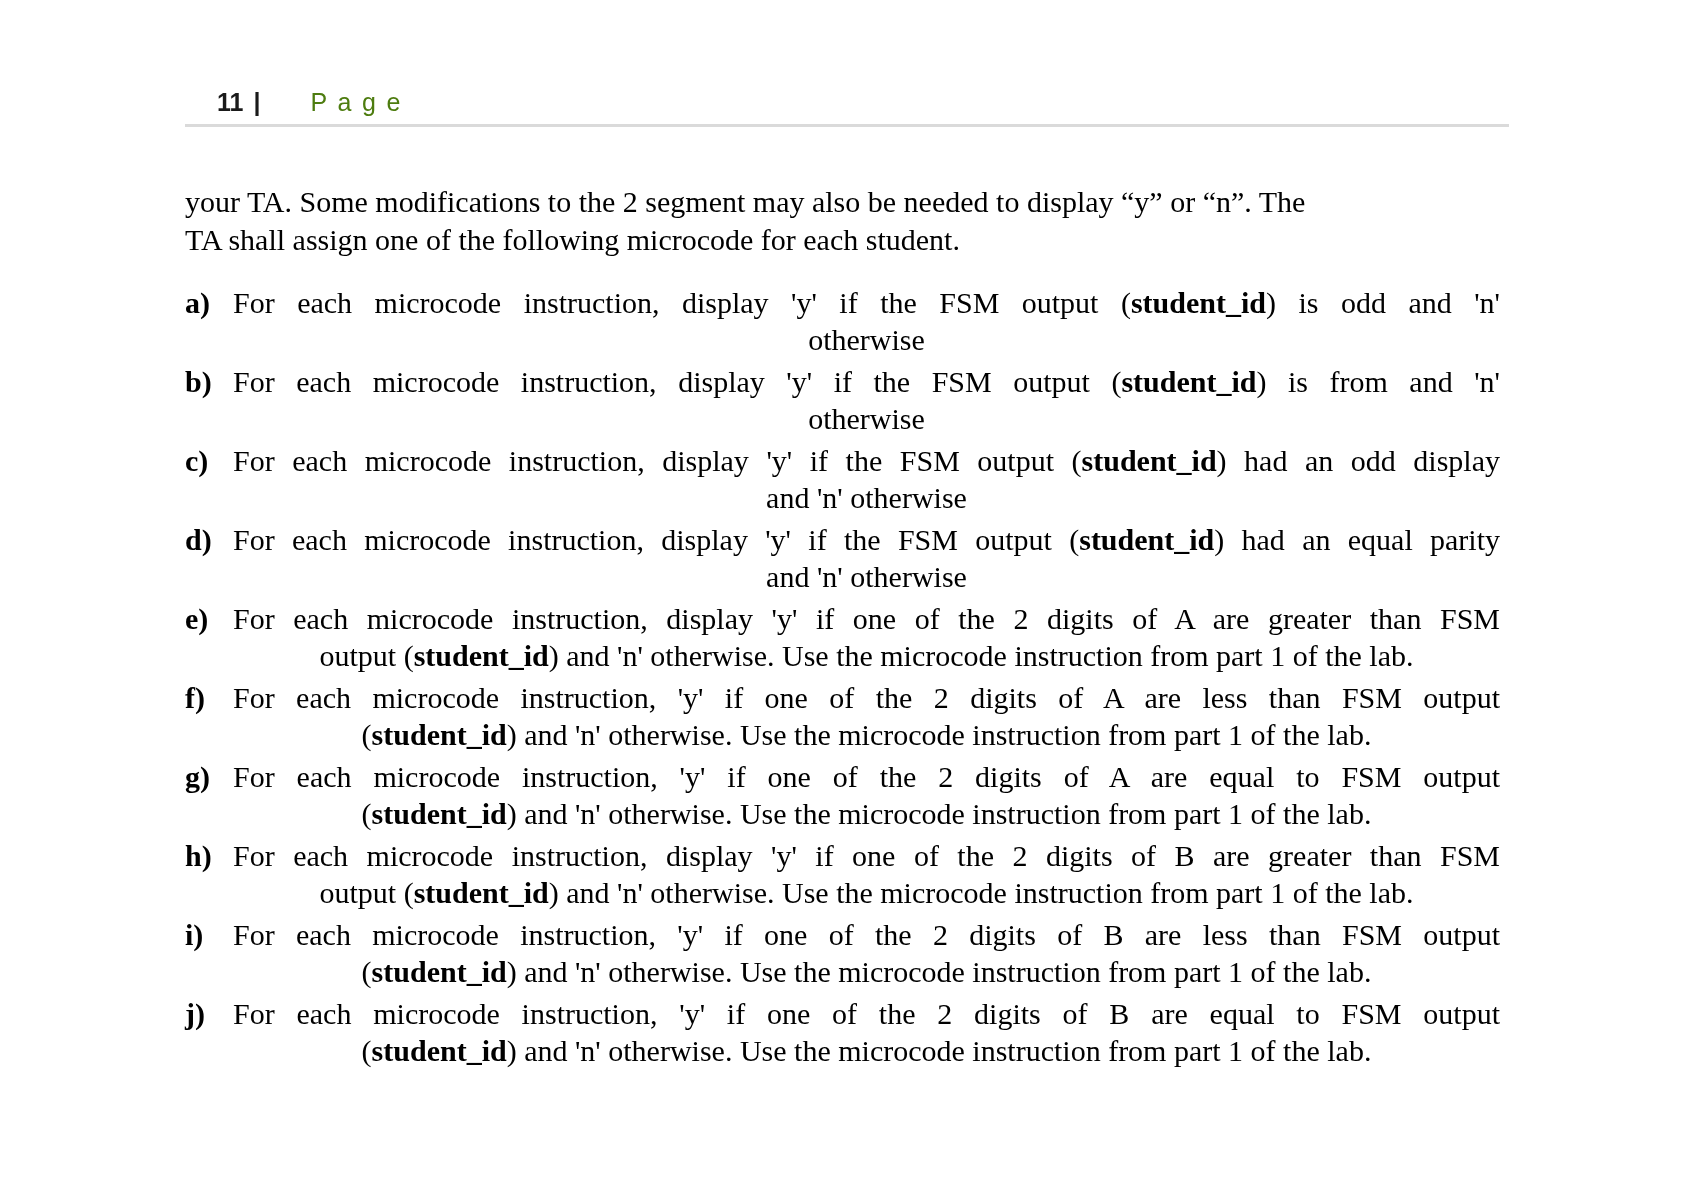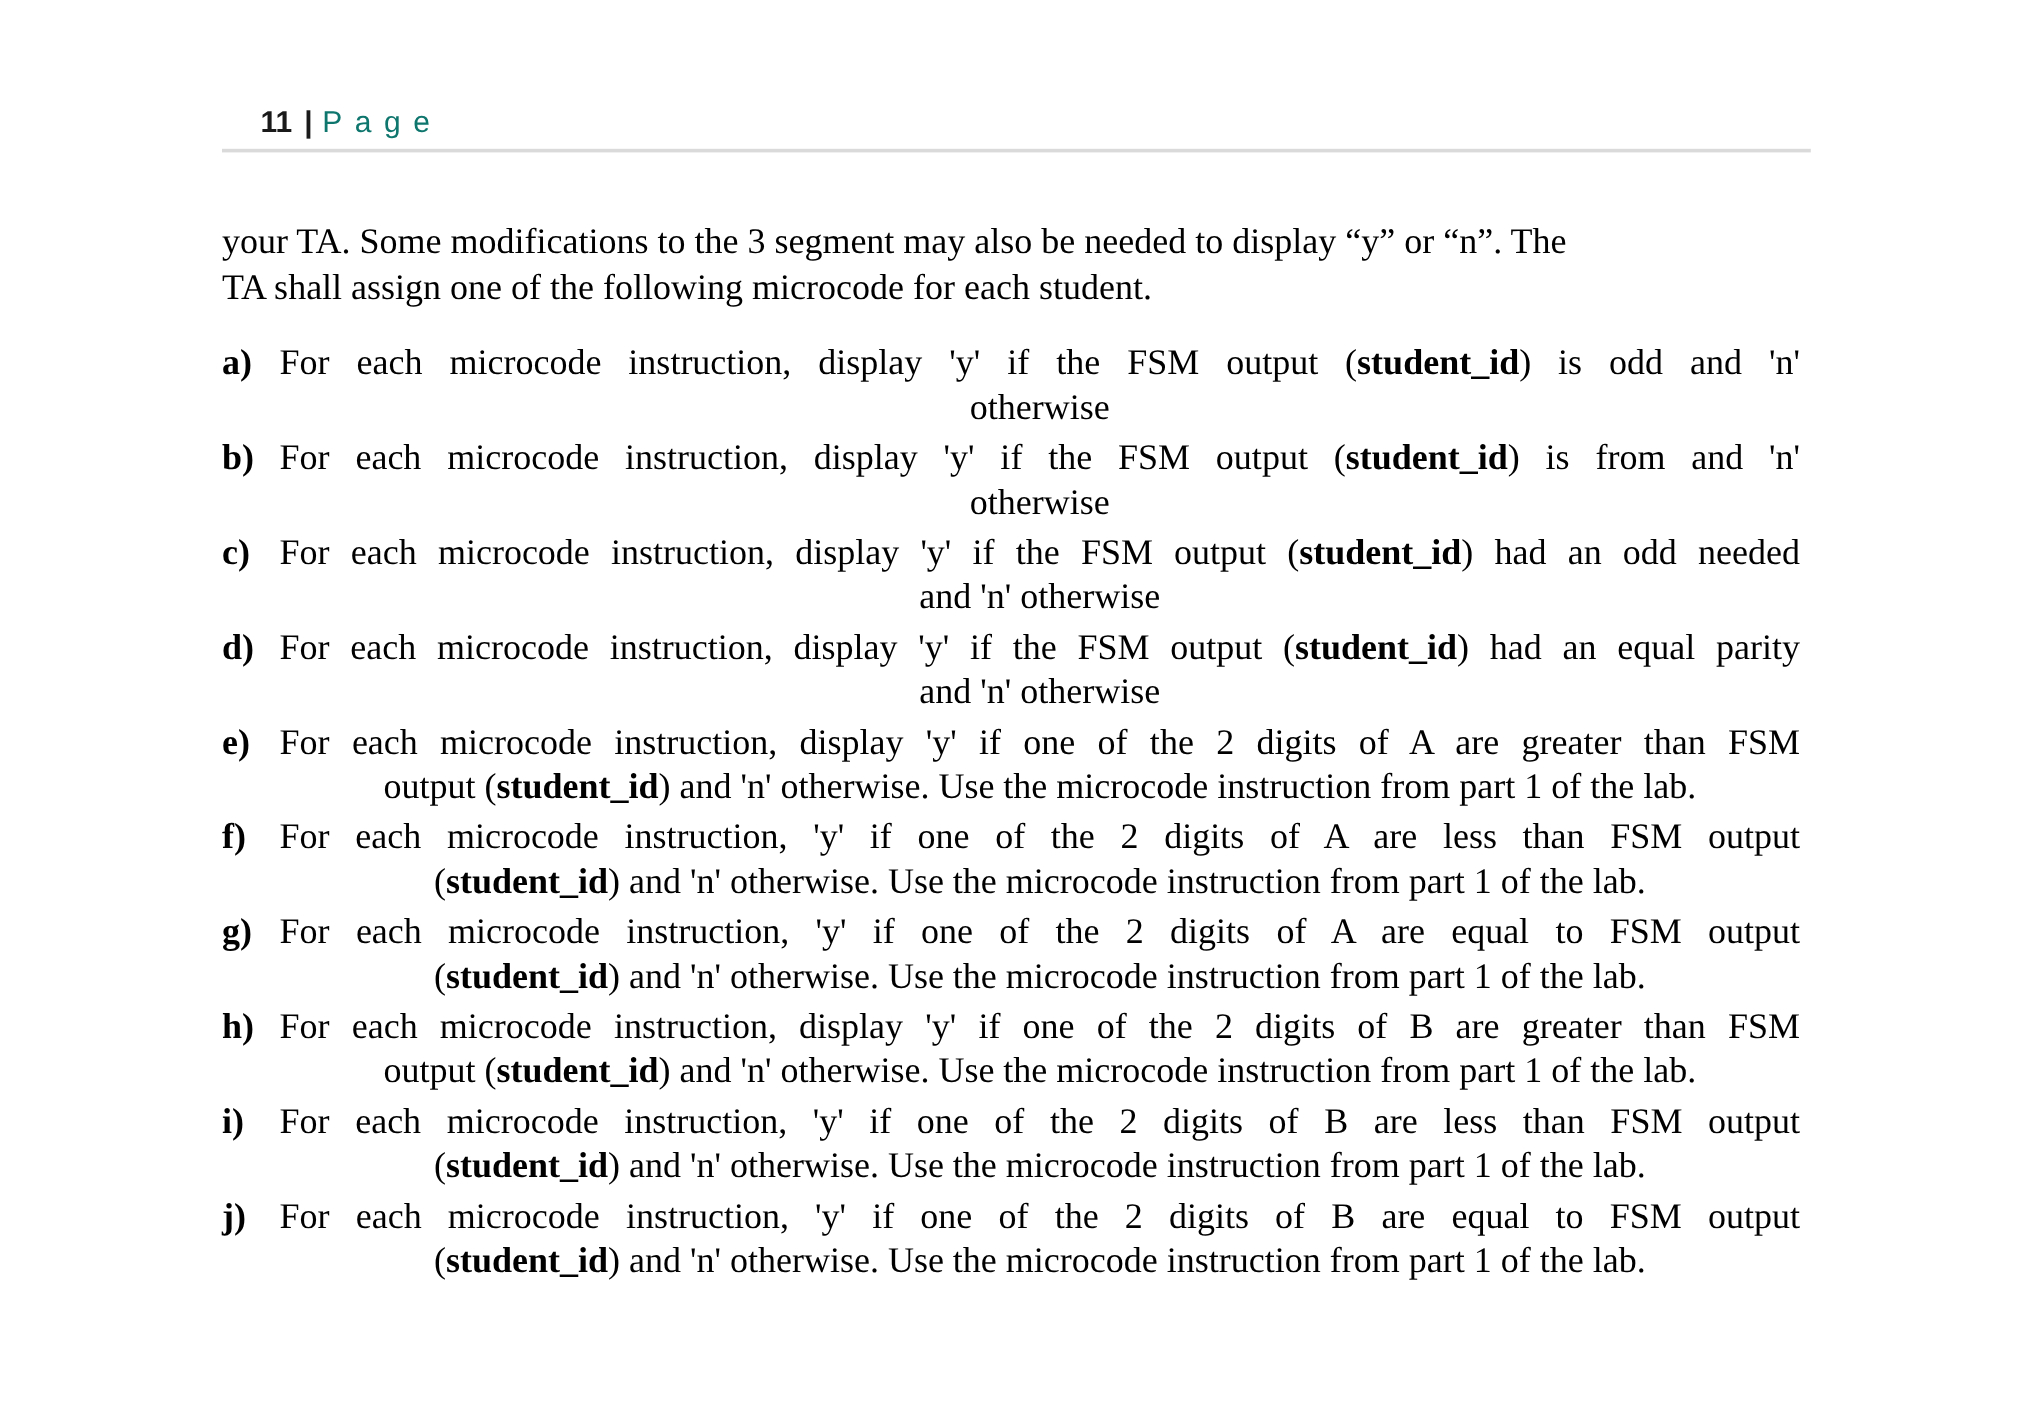--- a/index.html
+++ b/index.html
@@ -18,21 +18,21 @@
     padding-top: 88px;
     padding-bottom: 7px;
     border-bottom: 3px solid #dadada;
     font-family: "Liberation Sans", "DejaVu Sans", sans-serif;
     font-size: 25px;
     line-height: 29px;
     white-space: nowrap;
   }
   .header .page-num { font-weight: bold; color: #1a1a1a; margin-left: 32px; }
   .header .sep { font-weight: bold; color: #1a1a1a; padding: 0 8px 0 10px; }
-  .header .page-word { color: #0f766e; letter-spacing: 0.42em; }
+  .header .page-word { color: #4d7c0f; letter-spacing: 0.42em; margin-left: 42px; }
   .body-text {
     margin-left: 185px;
     width: 1315px;
   }
   .intro {
     margin-top: 56px;
     font-size: 30px;
     line-height: 38px;
   }
   .list { margin-top: 25px; }
@@ -63,41 +63,41 @@
 
 <div class="page">
 
   <div class="header">
     <span class="page-num">11</span><span class="sep">|</span><span class="page-word">Page</span>
   </div>
 
   <div class="body-text">
 
     <div class="intro">
-      <div class="line">your TA. Some modifications to the 3 segment may also be needed to display “y” or “n”. The</div>
+      <div class="line">your TA. Some modifications to the 2 segment may also be needed to display “y” or “n”. The</div>
       <div class="line">TA shall assign one of the following microcode for each student.</div>
     </div>
 
     <div class="list">
 
       <div class="item">
         <span class="item-label">a)</span>
         <div class="line l1"><span>For each microcode instruction, display 'y' if the FSM output (</span><span class="b">student_id</span><span>) is odd and 'n'</span></div>
         <div class="line l2"><span>otherwise</span><span class="b"></span><span></span></div>
       </div>
 
       <div class="item">
         <span class="item-label">b)</span>
         <div class="line l1"><span>For each microcode instruction, display 'y' if the FSM output (</span><span class="b">student_id</span><span>) is from and 'n'</span></div>
         <div class="line l2"><span>otherwise</span><span class="b"></span><span></span></div>
       </div>
 
       <div class="item">
         <span class="item-label">c)</span>
-        <div class="line l1"><span>For each microcode instruction, display 'y' if the FSM output (</span><span class="b">student_id</span><span>) had an odd needed</span></div>
+        <div class="line l1"><span>For each microcode instruction, display 'y' if the FSM output (</span><span class="b">student_id</span><span>) had an odd display</span></div>
         <div class="line l2"><span>and 'n' otherwise</span><span class="b"></span><span></span></div>
       </div>
 
       <div class="item">
         <span class="item-label">d)</span>
         <div class="line l1"><span>For each microcode instruction, display 'y' if the FSM output (</span><span class="b">student_id</span><span>) had an equal parity</span></div>
         <div class="line l2"><span>and 'n' otherwise</span><span class="b"></span><span></span></div>
       </div>
 
       <div class="item">

